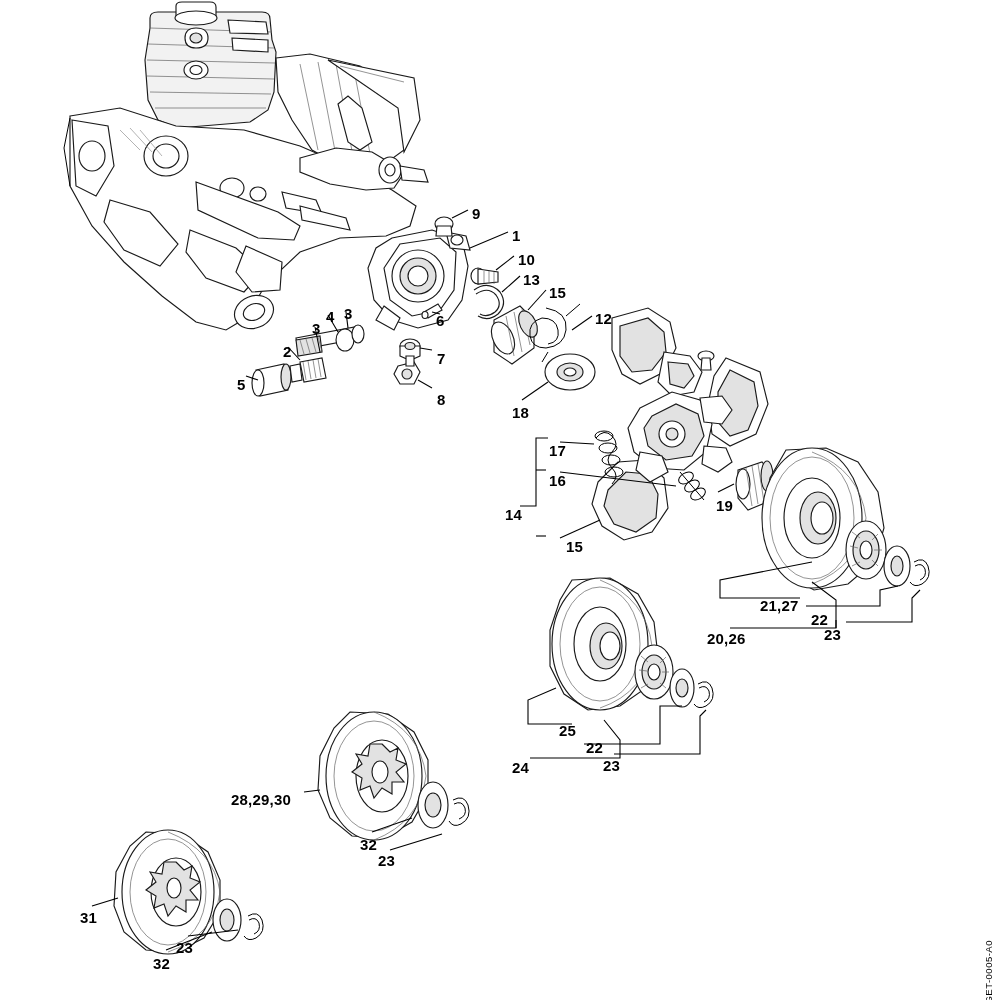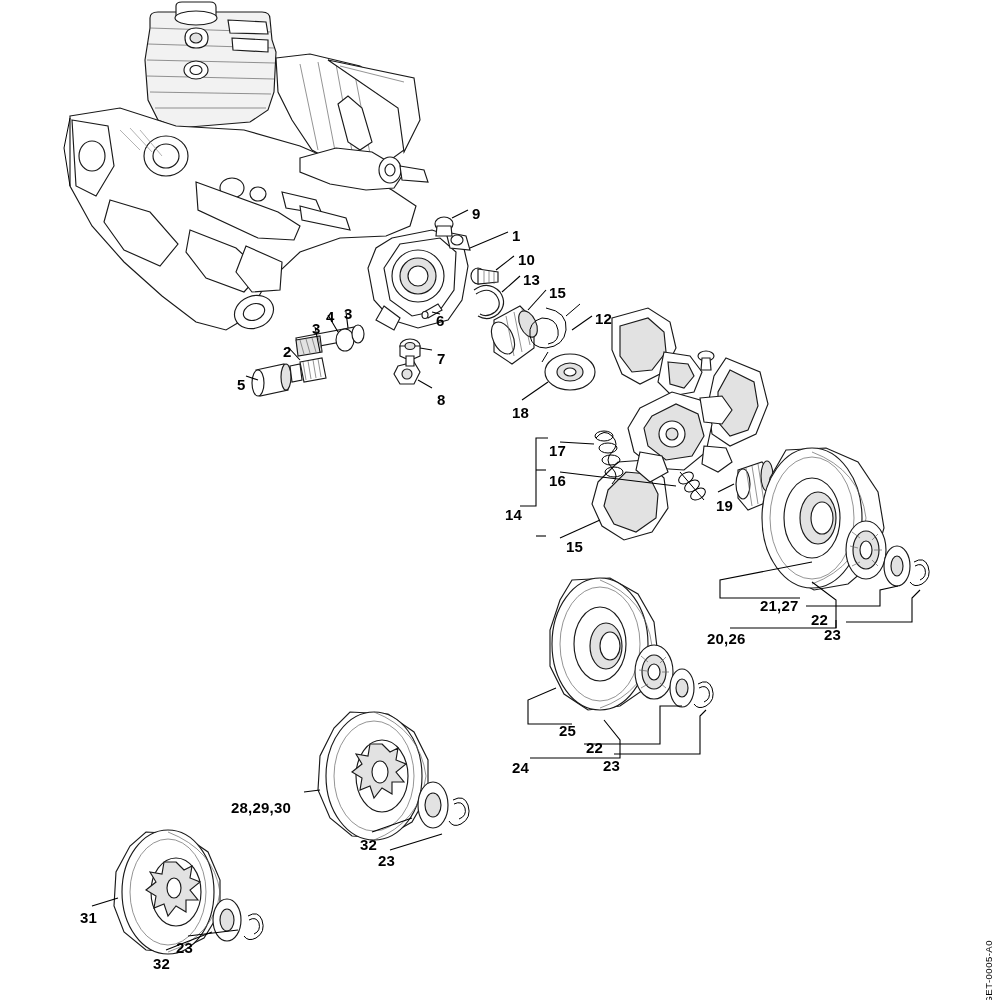--- a/index.html
+++ b/index.html
@@ -354,21 +354,21 @@
   <div class="callout" style="left:549px;top:538px;margin-left:17px;">15</div>
   <div class="callout" style="left:716px;top:497px;">19</div>
   <div class="callout" style="left:760px;top:597px;">21,27</div>
   <div class="callout" style="left:811px;top:611px;">22</div>
   <div class="callout" style="left:707px;top:630px;">20,26</div>
   <div class="callout" style="left:824px;top:626px;">23</div>
   <div class="callout" style="left:559px;top:722px;">25</div>
   <div class="callout" style="left:586px;top:739px;">22</div>
   <div class="callout" style="left:512px;top:759px;">24</div>
   <div class="callout" style="left:603px;top:757px;">23</div>
-  <div class="callout" style="left:231px;top:791px;margin-top:8px;">28,29,30</div>
+  <div class="callout" style="left:231px;top:791px;">28,29,30</div>
   <div class="callout" style="left:360px;top:836px;">32</div>
   <div class="callout" style="left:378px;top:852px;">23</div>
   <div class="callout" style="left:80px;top:909px;text-align:right;">31</div>
   <div class="callout" style="left:153px;top:955px;">32</div>
   <div class="callout" style="left:176px;top:939px;">23</div>
 
   <div class="doccode">1144-GET-0005-A0</div>
 </div>
 
 </body></html>

